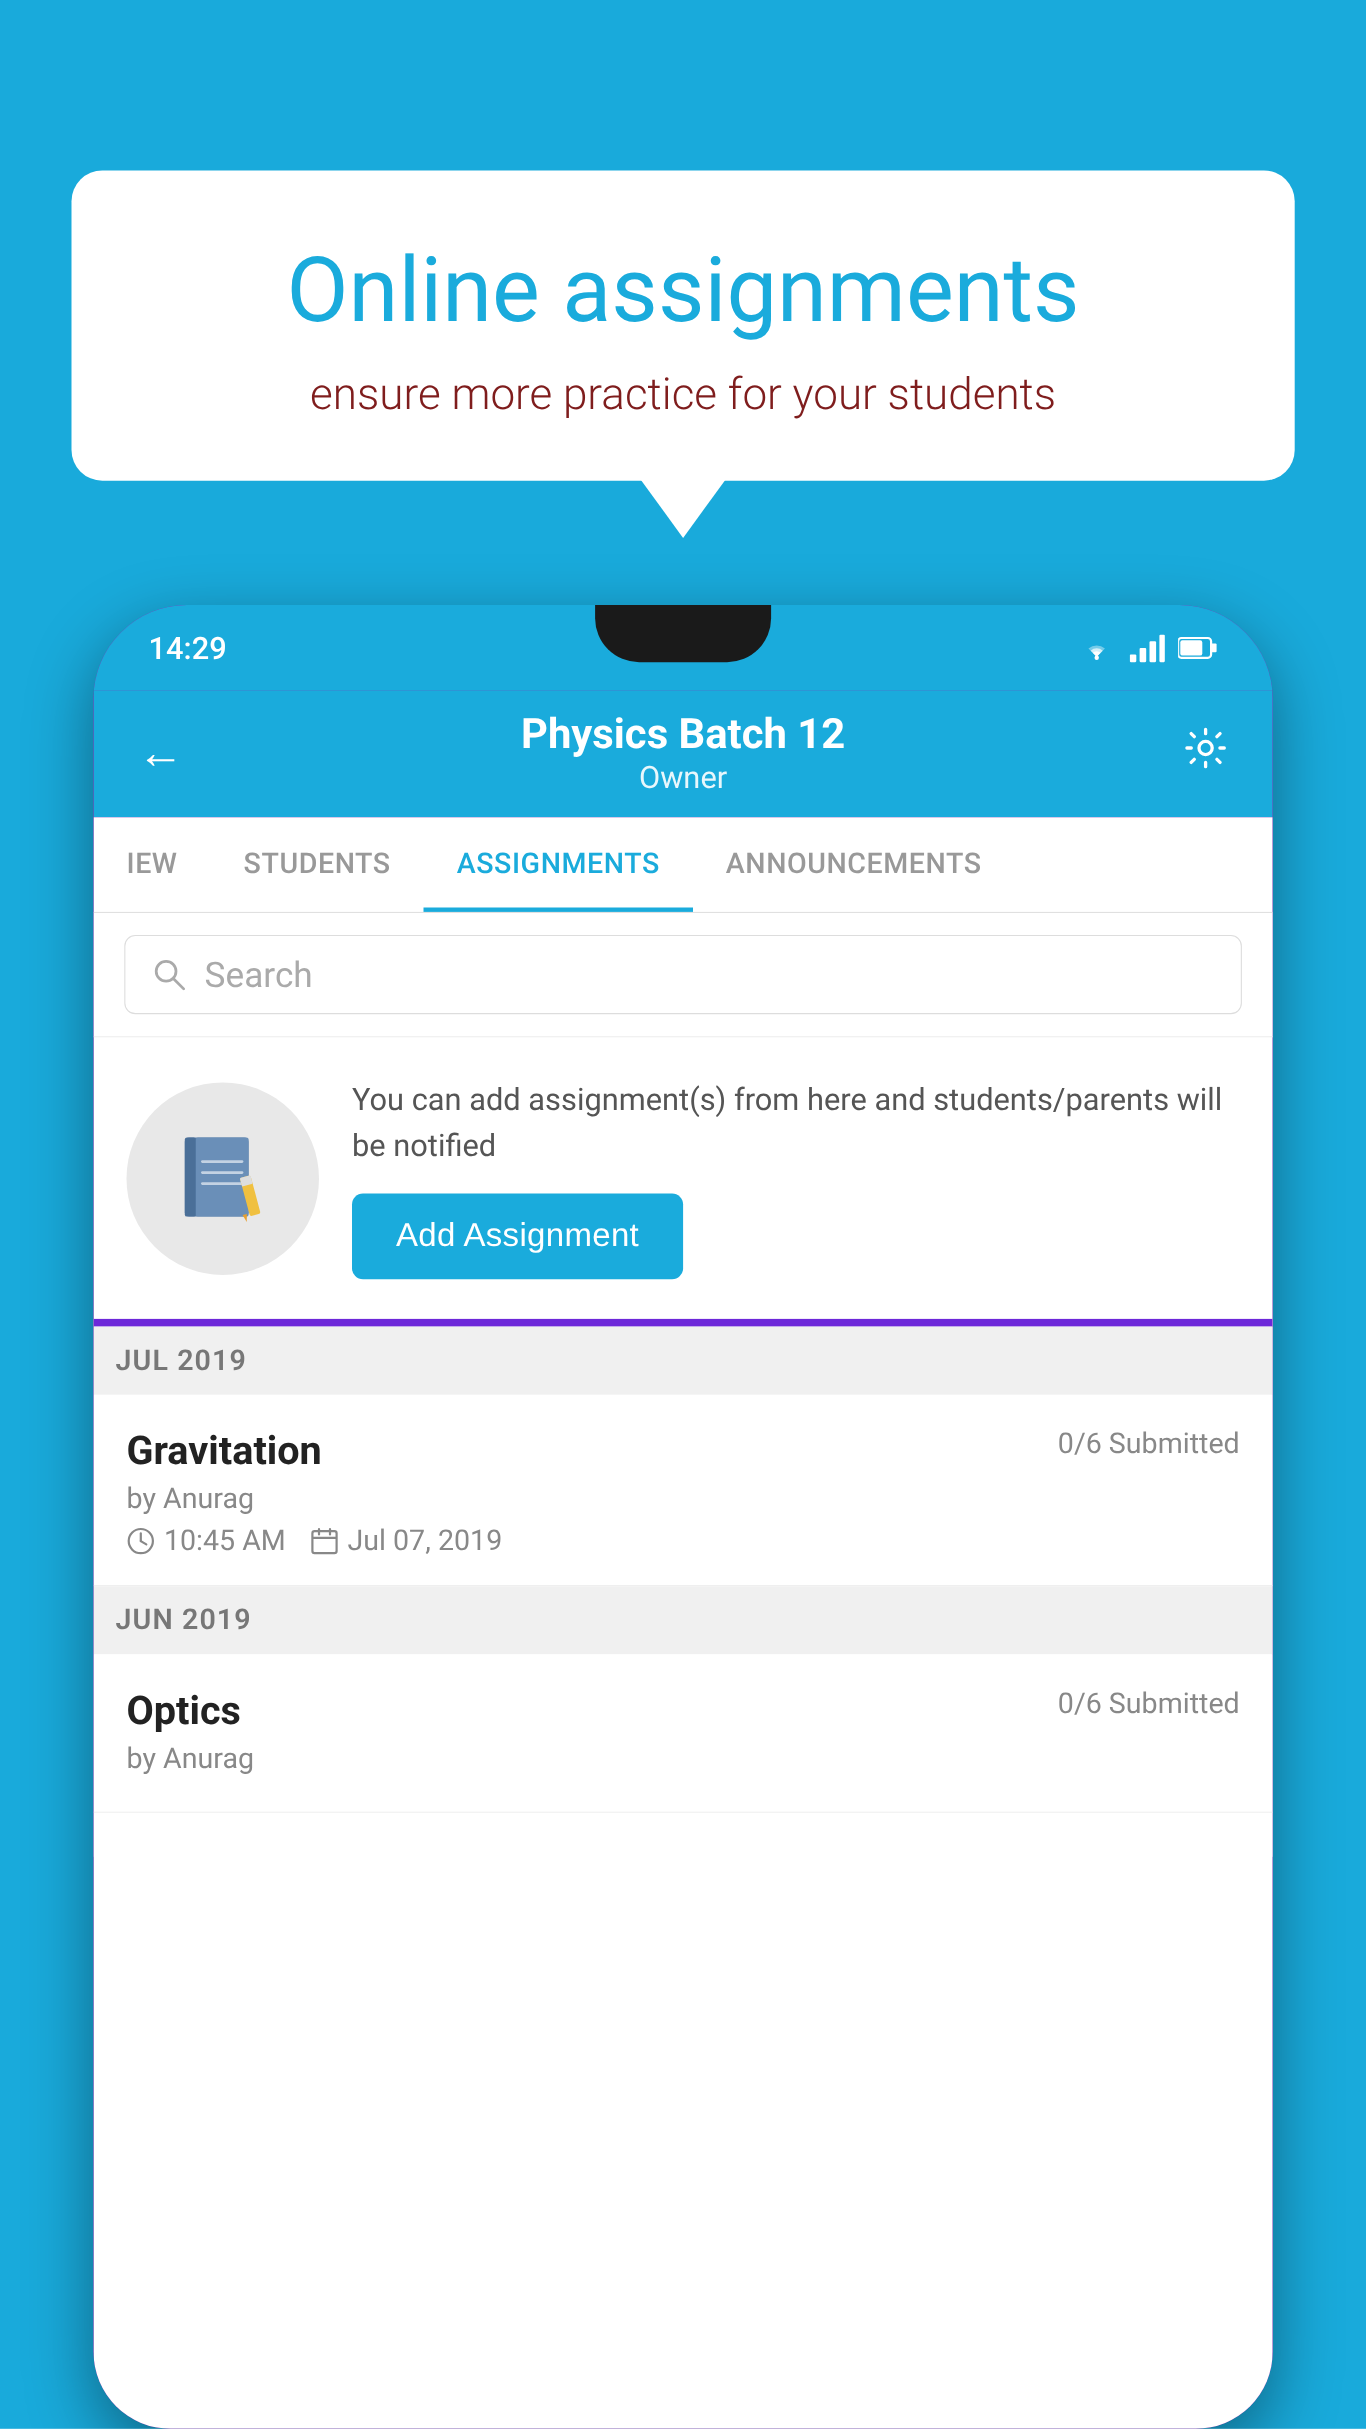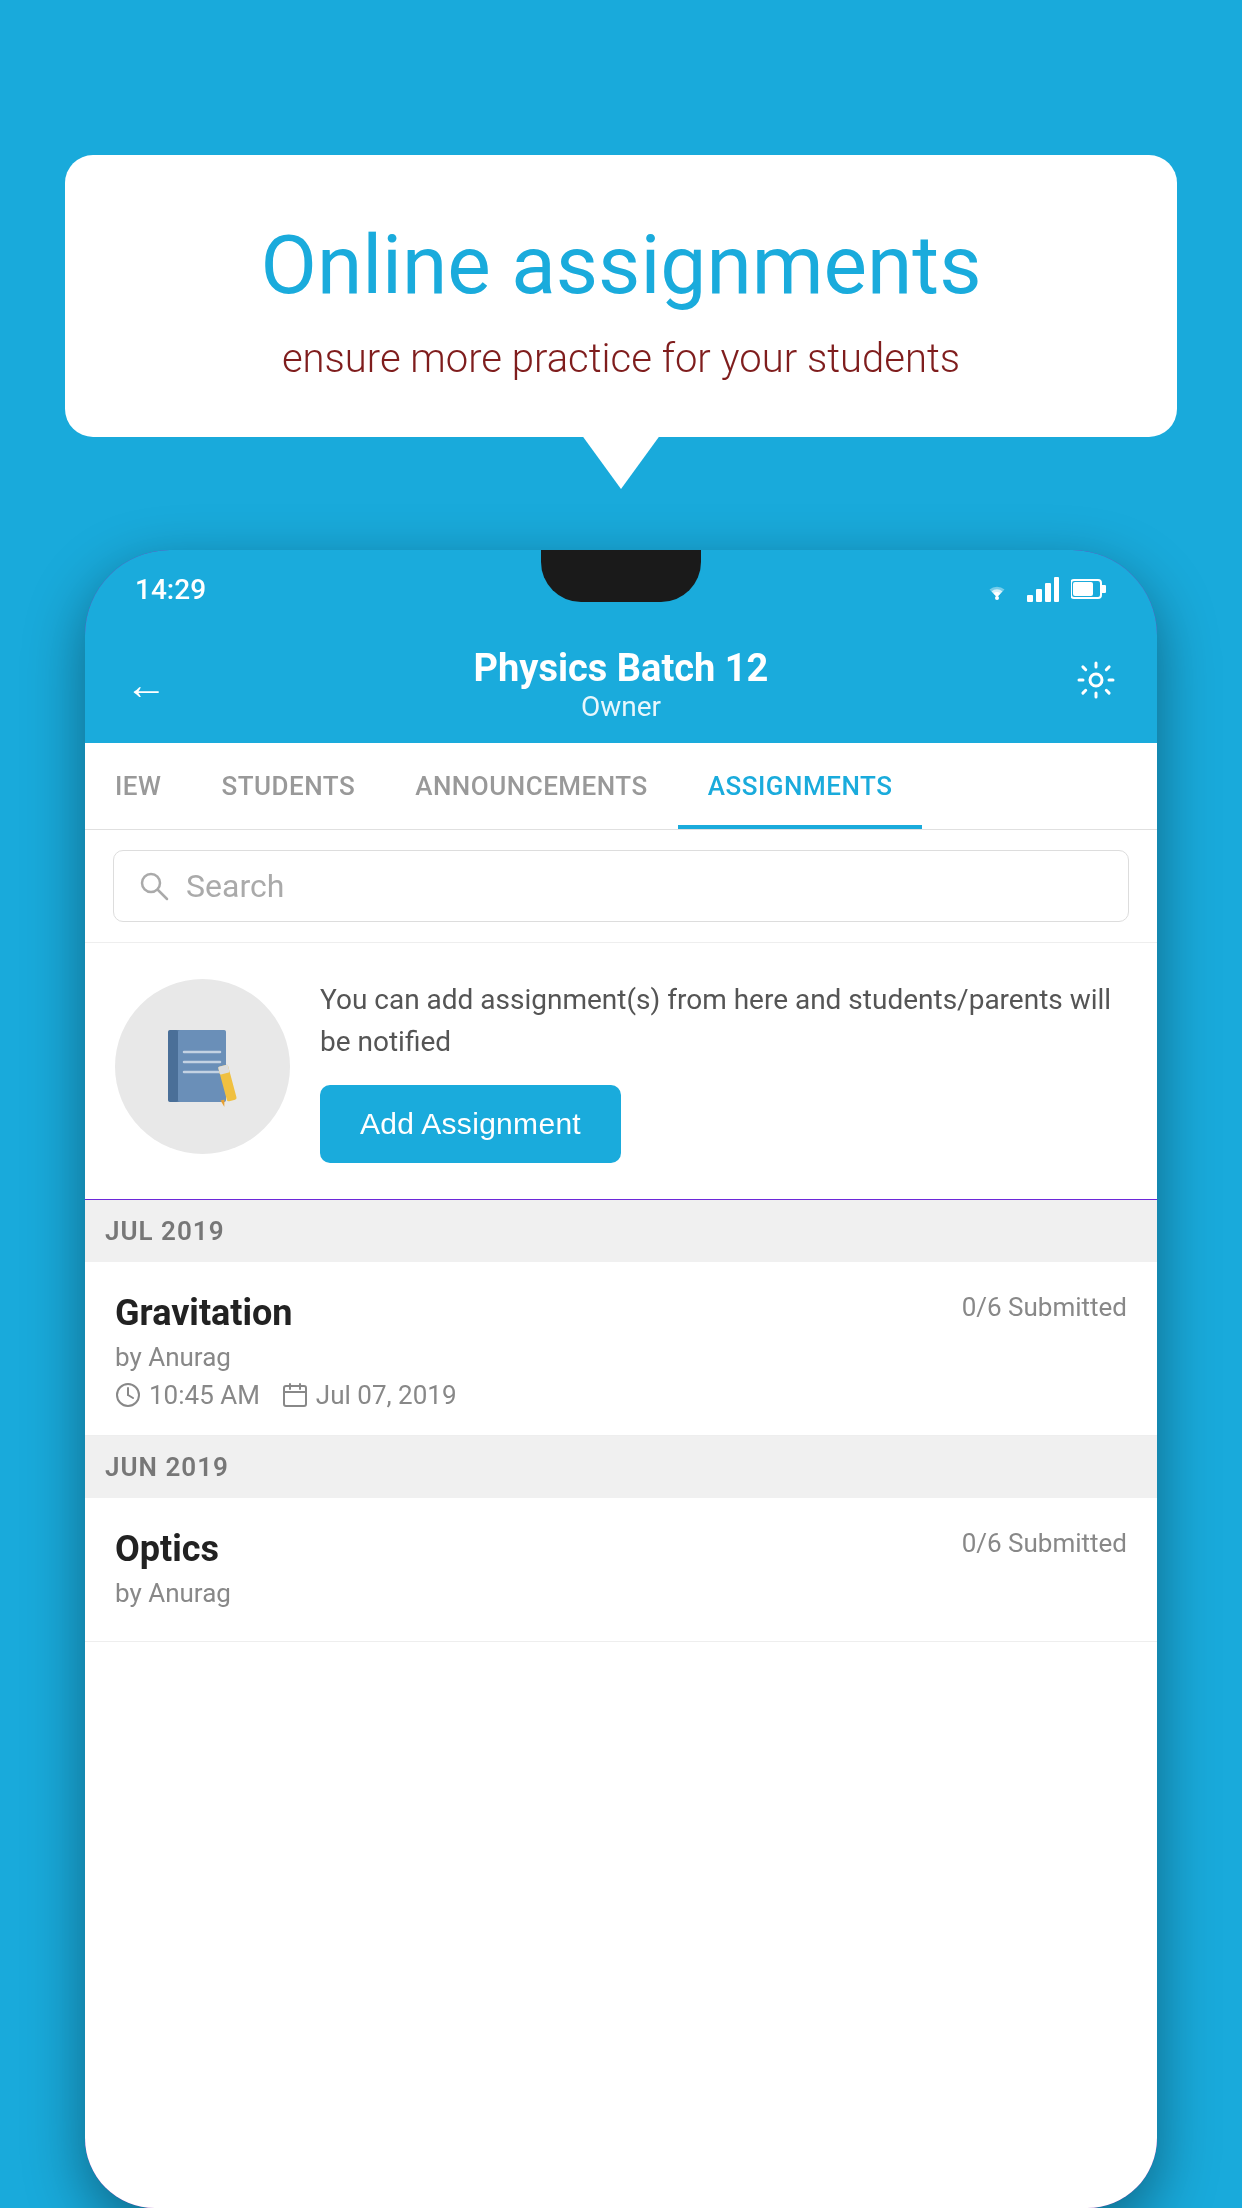--- a/index.html
+++ b/index.html
@@ -182,24 +182,24 @@
       gap: 16px;
     }
     .search-input-text {
       font-size: 32px;
       color: #aaa;
     }
 
     
     .add-assignment-promo {
       display: flex;
-      align-items: flex-start;
+      align-items: center;
       padding: 36px 30px;
       gap: 30px;
-      border-bottom: 1px solid #6d28d9;
+      border-bottom: 7px solid #6d28d9;
     }
     .promo-icon-circle {
       width: 175px;
       height: 175px;
       min-width: 175px;
       background: #e8e8e8;
       border-radius: 50%;
       display: flex;
       align-items: center;
       justify-content: center;
@@ -331,22 +331,22 @@
       <svg width="42" height="42" viewBox="0 0 42 42" fill="none">
         <circle cx="21" cy="21" r="6" stroke="white" stroke-width="3"></circle>
         <path d="M21 4v4M21 34v4M4 21h4M34 21h4M7.9 7.9l2.8 2.8M31.3 31.3l2.8 2.8M31.3 10.7l2.8-2.8M7.9 34.1l2.8-2.8" stroke="white" stroke-width="3" stroke-linecap="round"></path>
       </svg>
     </span>
   </div>
 
   <div class="tab-bar">
     <div class="tab-item">IEW</div>
     <div class="tab-item">STUDENTS</div>
+    <div class="tab-item active">ASSIGNMENTS</div>
     <div class="tab-item">ANNOUNCEMENTS</div>
-    <div class="tab-item active">ASSIGNMENTS</div>
   </div>
 
   <div class="phone-content">
 
     <div class="search-bar">
       <div class="search-input-wrap">
         <svg width="32" height="32" viewBox="0 0 32 32" fill="none">
           <circle cx="13" cy="13" r="9" stroke="#aaa" stroke-width="2.5"></circle>
           <line x1="20" y1="20" x2="29" y2="29" stroke="#aaa" stroke-width="2.5" stroke-linecap="round"></line>
         </svg>

